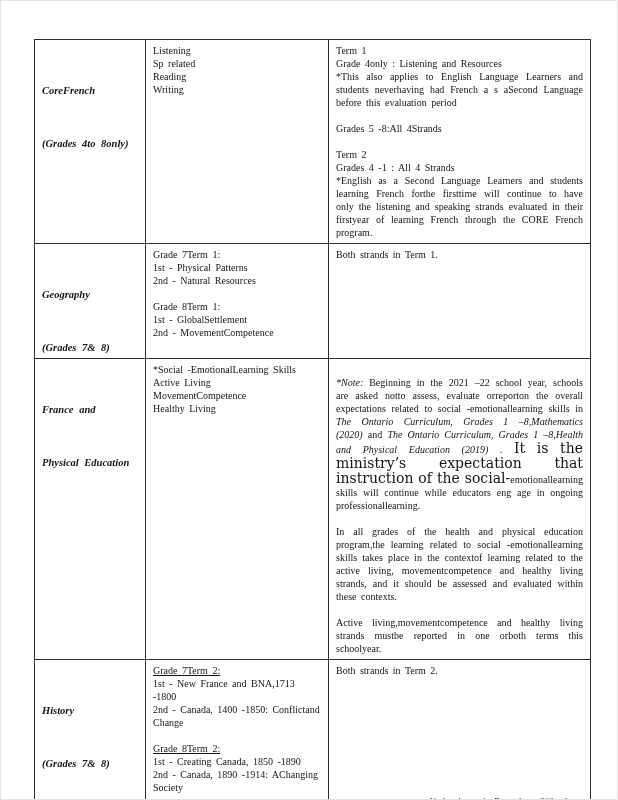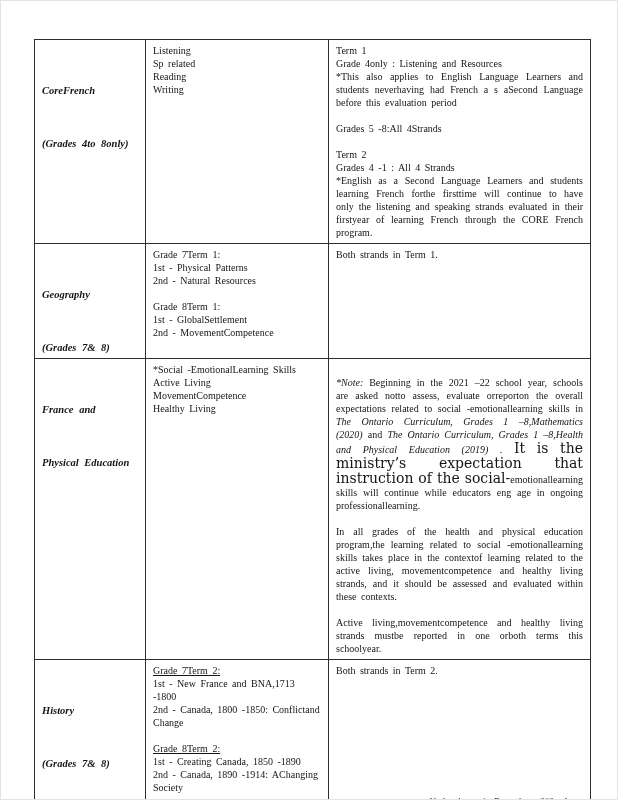--- a/index.html
+++ b/index.html
@@ -113,21 +113,21 @@
     </tr>
 
     <tr class="r3">
       <td>
         <p class="subject">History</p>
         <p class="subject">(Grades 7&amp; 8)</p>
       </td>
       <td class="lines">
         <p class="u">Grade 7Term 2:</p>
         <p>1st - New France and BNA,1713 -1800</p>
-        <p>2nd - Canada, 1800 -1850: Conflictand Change</p>
+        <p>2nd - Canada, 1400 -1850: Conflictand Change</p>
         <div class="sp"></div>
         <p class="u">Grade 8Term 2:</p>
         <p>1st - Creating Canada, 1850 -1890</p>
         <p>2nd - Canada, 1890 -1914: AChanging Society</p>
       </td>
       <td>
         <p class="jp">Both strands in Term 2.</p>
       </td>
     </tr>
   </tbody>

